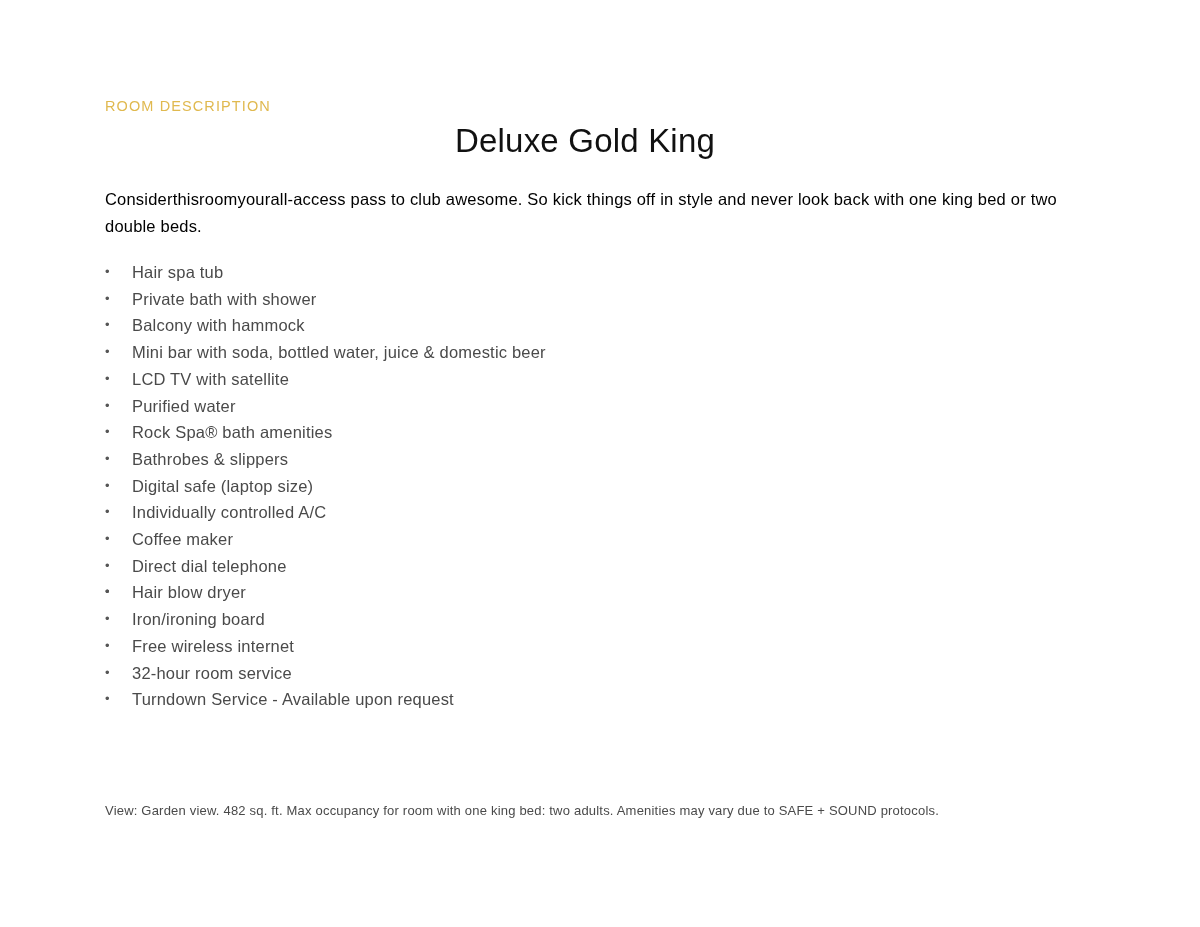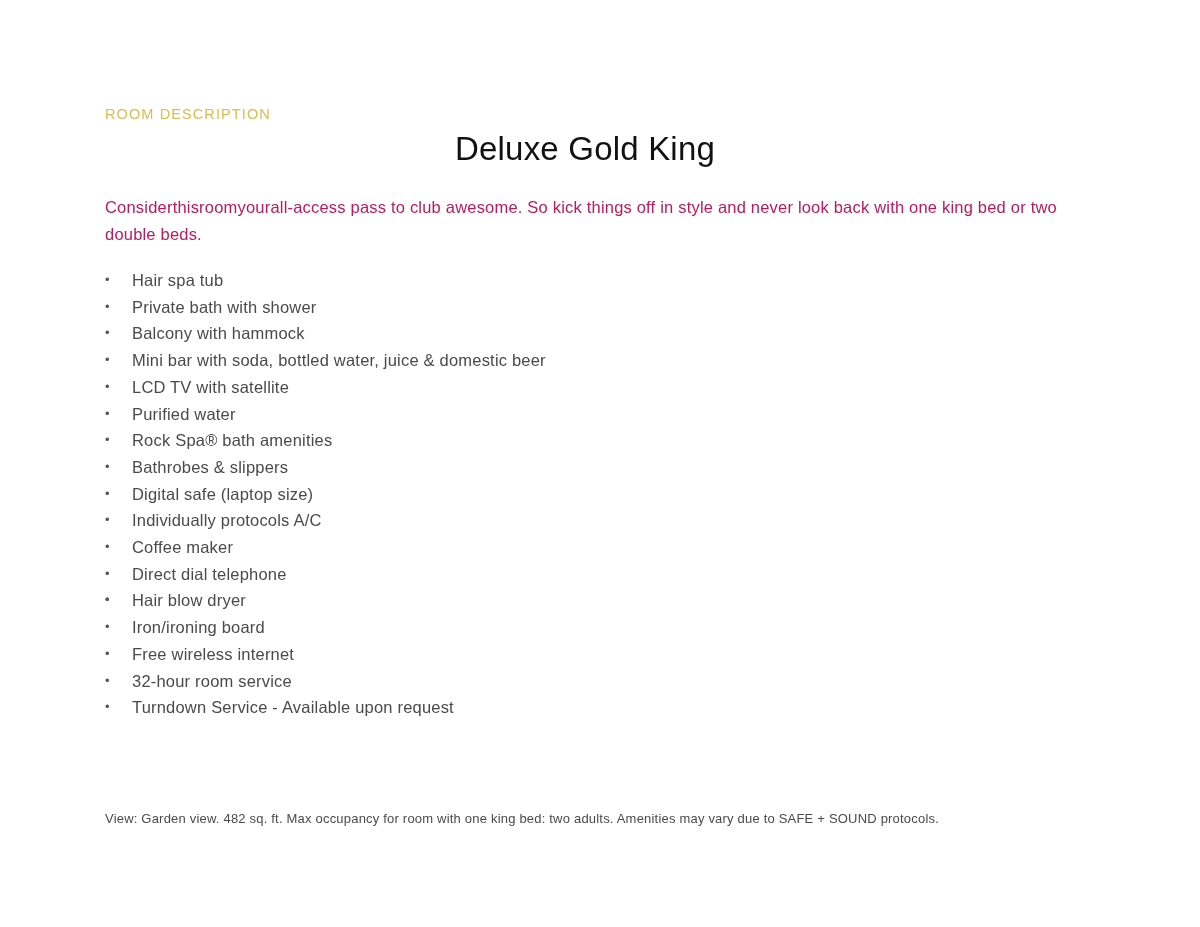--- a/index.html
+++ b/index.html
@@ -11,21 +11,21 @@
       width: 1200px;
       height: 927px;
       position: relative;
       font-family: "DejaVu Sans", "Liberation Sans", sans-serif;
       color: #444444;
       overflow: hidden;
     }
     .content {
       position: absolute;
       left: 105px;
-      top: 104px;
+      top: 96px;
       width: 960px;
     }
     .eyebrow {
       font-family: "Liberation Sans", sans-serif;
       font-size: 14.5px;
       letter-spacing: 1.1px;
       color: #e0b94f;
       text-transform: uppercase;
       line-height: 20px;
       margin: 0;
@@ -37,21 +37,21 @@
       color: #111111;
       line-height: 42px;
       margin: 4px 0 0 0;
       letter-spacing: 0.2px;
       text-align: center;
     }
     .description {
       font-family: "Liberation Sans", sans-serif;
       font-size: 16.5px;
       line-height: 27px;
-      color: #be185d;
+      color: #000000;
       margin: 24px 0 0 0;
       letter-spacing: 0.2px;
     }
     .amenities {
       list-style: none;
       padding: 0;
       margin: 19px 0 0 0;
     }
     .amenities li {
       position: relative;
@@ -90,21 +90,21 @@
   <ul class="amenities">
     <li><span class="bullet">•</span><span>Hair spa tub</span></li>
     <li><span class="bullet">•</span><span>Private bath with shower</span></li>
     <li><span class="bullet">•</span><span>Balcony with hammock</span></li>
     <li><span class="bullet">•</span><span>Mini bar with soda, bottled water, juice &amp; domestic beer</span></li>
     <li><span class="bullet">•</span><span>LCD TV with satellite</span></li>
     <li><span class="bullet">•</span><span>Purified water</span></li>
     <li><span class="bullet">•</span><span>Rock Spa® bath amenities</span></li>
     <li><span class="bullet">•</span><span>Bathrobes &amp; slippers</span></li>
     <li><span class="bullet">•</span><span>Digital safe (laptop size)</span></li>
-    <li><span class="bullet">•</span><span>Individually protocols A/C</span></li>
+    <li><span class="bullet">•</span><span>Individually controlled A/C</span></li>
     <li><span class="bullet">•</span><span>Coffee maker</span></li>
     <li><span class="bullet">•</span><span>Direct dial telephone</span></li>
     <li><span class="bullet">•</span></li>
     <li><span class="bullet">•</span><span>Hair blow dryer</span></li>
     <li><span class="bullet">•</span><span>Iron/ironing board</span></li>
     <li><span class="bullet">•</span><span>Free wireless internet</span></li>
     <li><span class="bullet">•</span><span>32-hour room service</span></li>
     <li><span class="bullet">•</span><span>Turndown Service - Available upon request</span></li>
   </ul>
 

